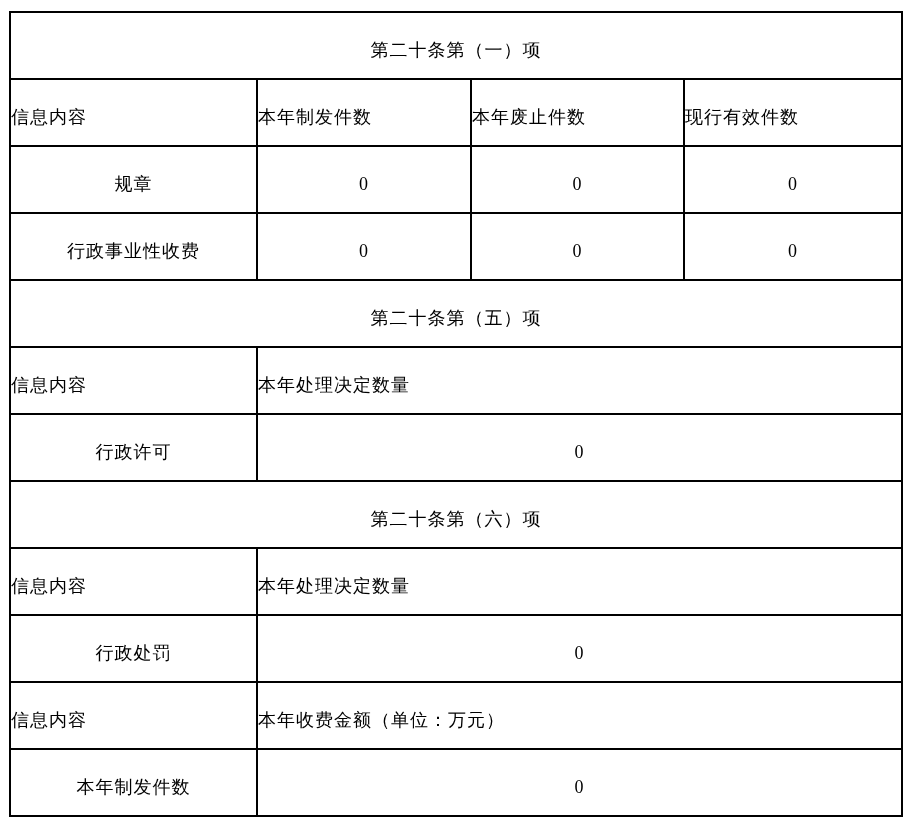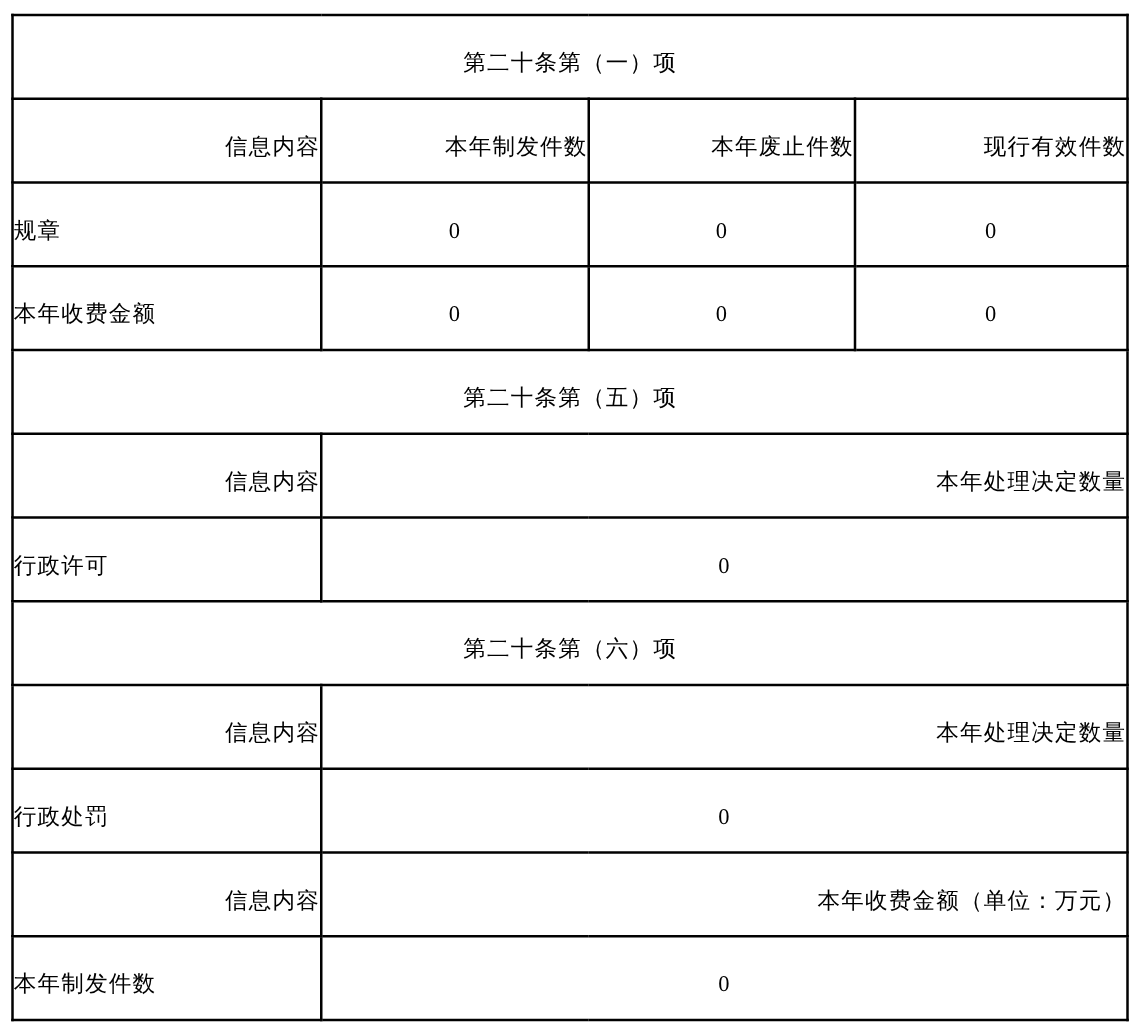--- a/index.html
+++ b/index.html
@@ -36,24 +36,24 @@
     vertical-align: middle;
     padding: 0;
     padding-top: 9px;
     overflow: hidden;
     white-space: nowrap;
   }
   td.heading-cell {
     text-align: center;
   }
   td.col-header-cell {
-    text-align: right;
+    text-align: left;
   }
   td.row-label-cell {
-    text-align: left;
+    text-align: center;
     padding-left: 3px;
   }
   td.value-cell {
     text-align: center;
     letter-spacing: 0;
   }
 </style>
 </head>
 <body>
 
@@ -76,21 +76,21 @@
       <td class="col-header-cell">本年废止件数</td>
       <td class="col-header-cell">现行有效件数</td>
     </tr>
     <tr>
       <td class="row-label-cell">规章</td>
       <td class="value-cell">0</td>
       <td class="value-cell">0</td>
       <td class="value-cell">0</td>
     </tr>
     <tr>
-      <td class="row-label-cell">本年收费金额</td>
+      <td class="row-label-cell">行政事业性收费</td>
       <td class="value-cell">0</td>
       <td class="value-cell">0</td>
       <td class="value-cell">0</td>
     </tr>
 
     <tr>
       <td class="heading-cell" colspan="4">第二十条第（五）项</td>
     </tr>
     <tr>
       <td class="col-header-cell">信息内容</td>

